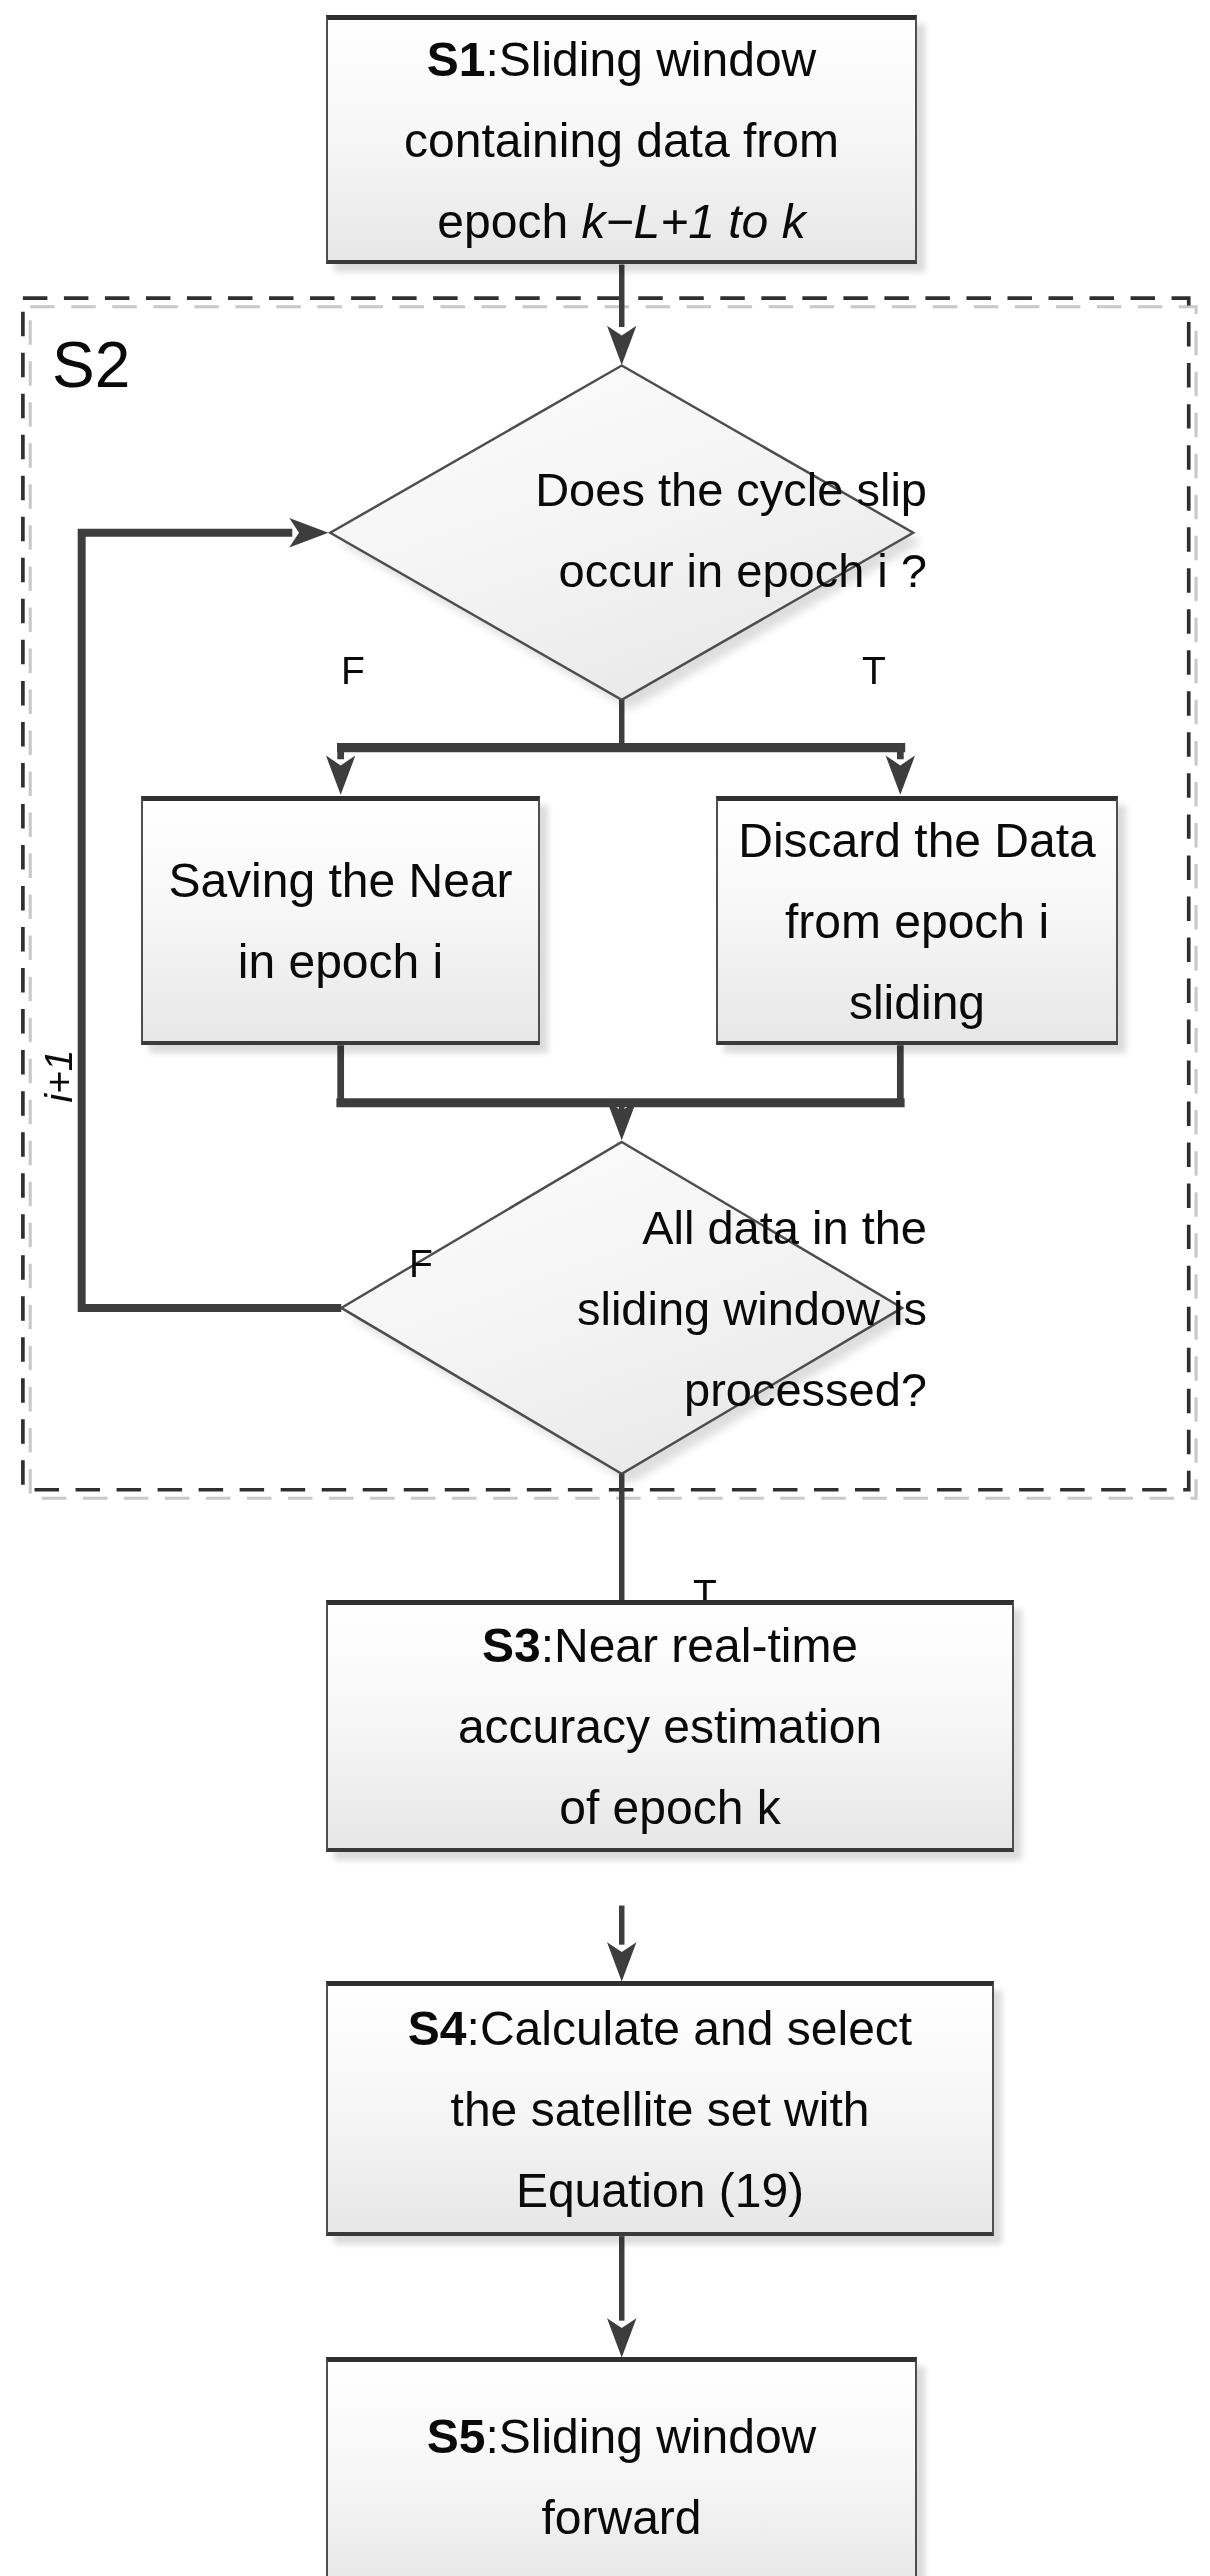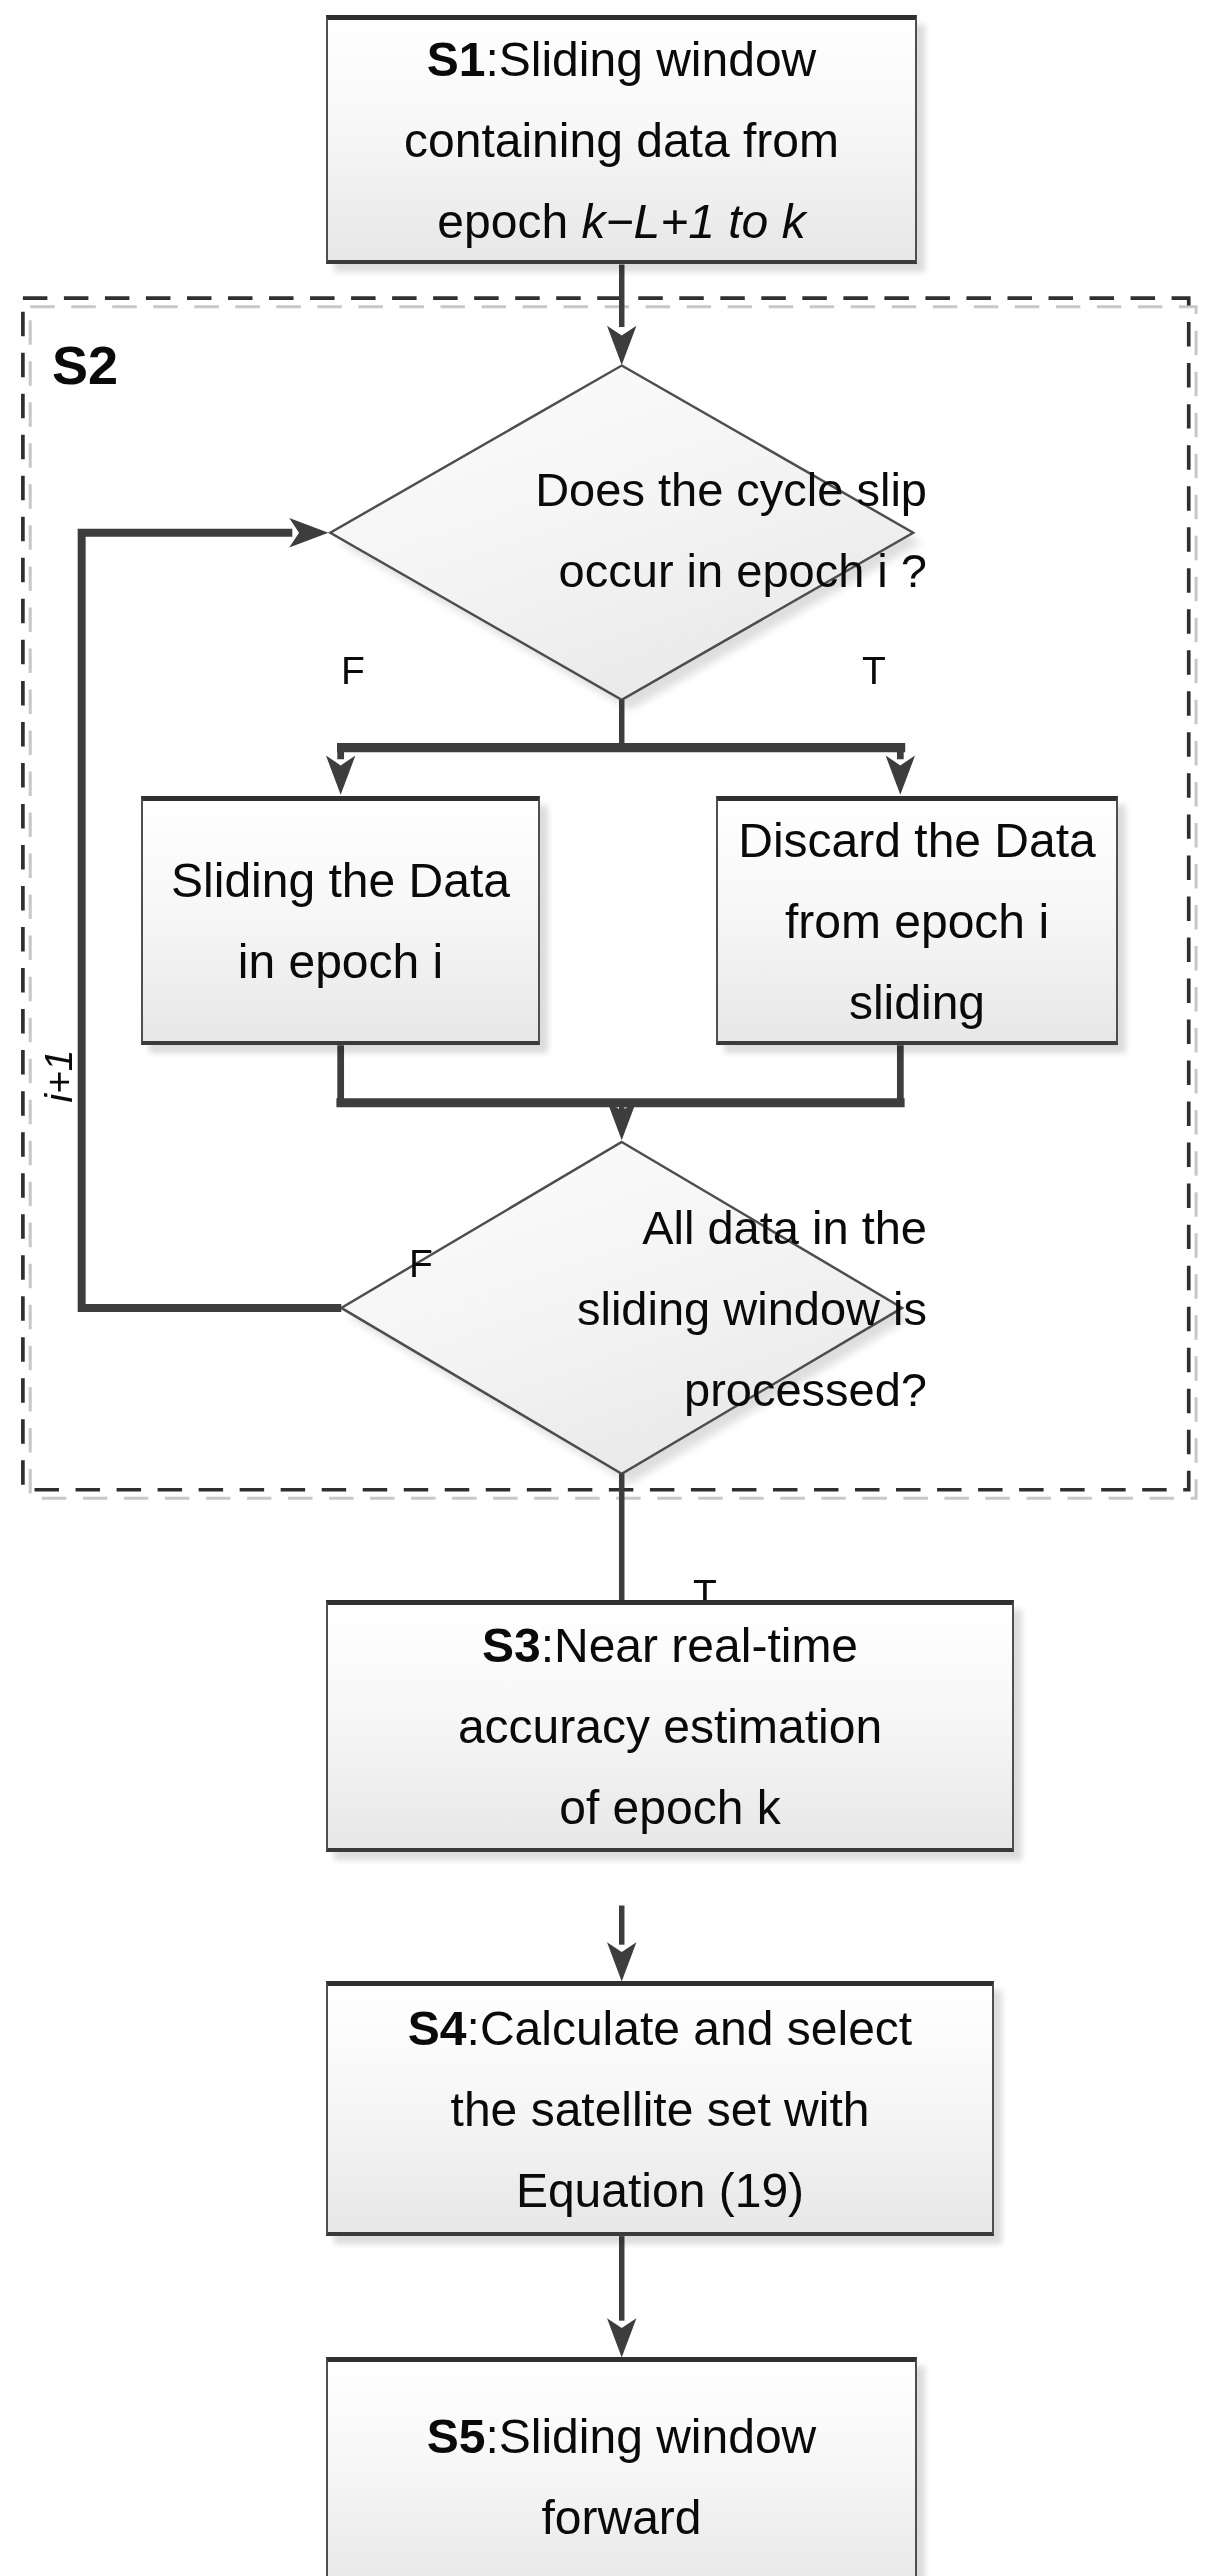--- a/index.html
+++ b/index.html
@@ -33,22 +33,22 @@
   .line{white-space:nowrap;}
   .stepb{font-weight:bold;}
   .ital{font-style:italic;}
   .lab{
     position:absolute;
     transform:translate(-50%,-50%);
     font-size:39px;line-height:39px;
   }
   .s2lab{
     position:absolute;
-    font-weight:bold;
-    font-size:54px;line-height:62px;
+    font-weight:normal;
+    font-size:64px;line-height:62px;
   }
   .rotlab{
     position:absolute;
     transform:translate(-50%,-50%) rotate(-90deg);
     font-style:italic;
     font-size:39px;line-height:39px;
   }
 </style>
 </head>
 <body>
@@ -115,21 +115,21 @@
 
   <div class="dtext" style="left:315px;top:449px;width:612px;">
     <div class="line">Does the cycle slip</div>
     <div class="line">occur in epoch i ?</div>
   </div>
 
   <div class="lab" style="left:353px;top:670px;">F</div>
   <div class="lab" style="left:874px;top:670px;">T</div>
 
   <div class="box" style="left:141px;top:796px;width:399px;height:249px;">
-    <div class="line">Sliding the Data</div>
+    <div class="line">Saving the Near</div>
     <div class="line">in epoch i</div>
   </div>
 
   <div class="box" style="left:700px;top:796px;width:402px;height:249px;margin-left:16px;">
     <div class="line">Discard the Data</div>
     <div class="line">from epoch i</div>
     <div class="line">sliding</div>
   </div>
 
   <div class="dtext" style="left:315px;top:1187px;width:612px;">

